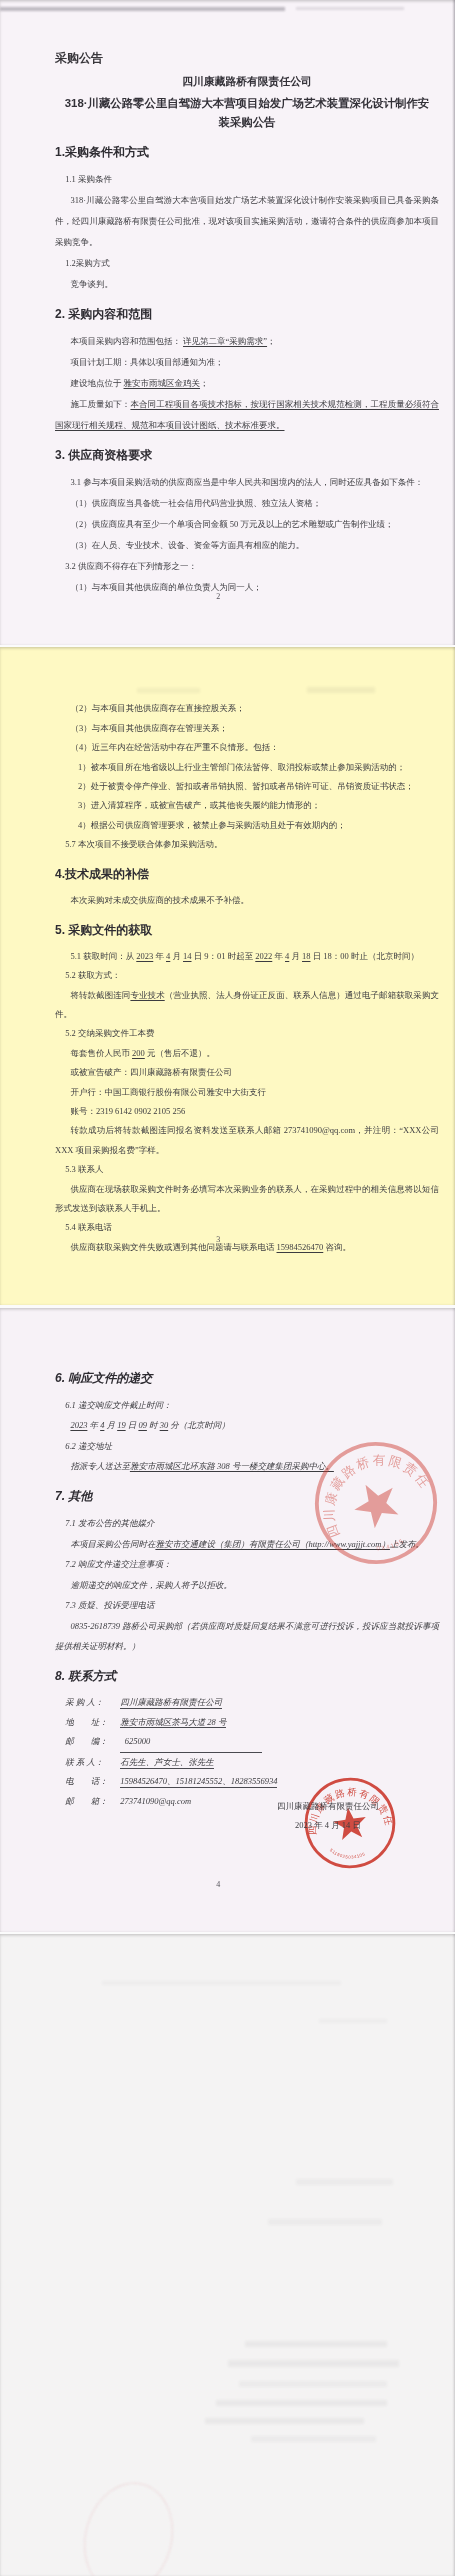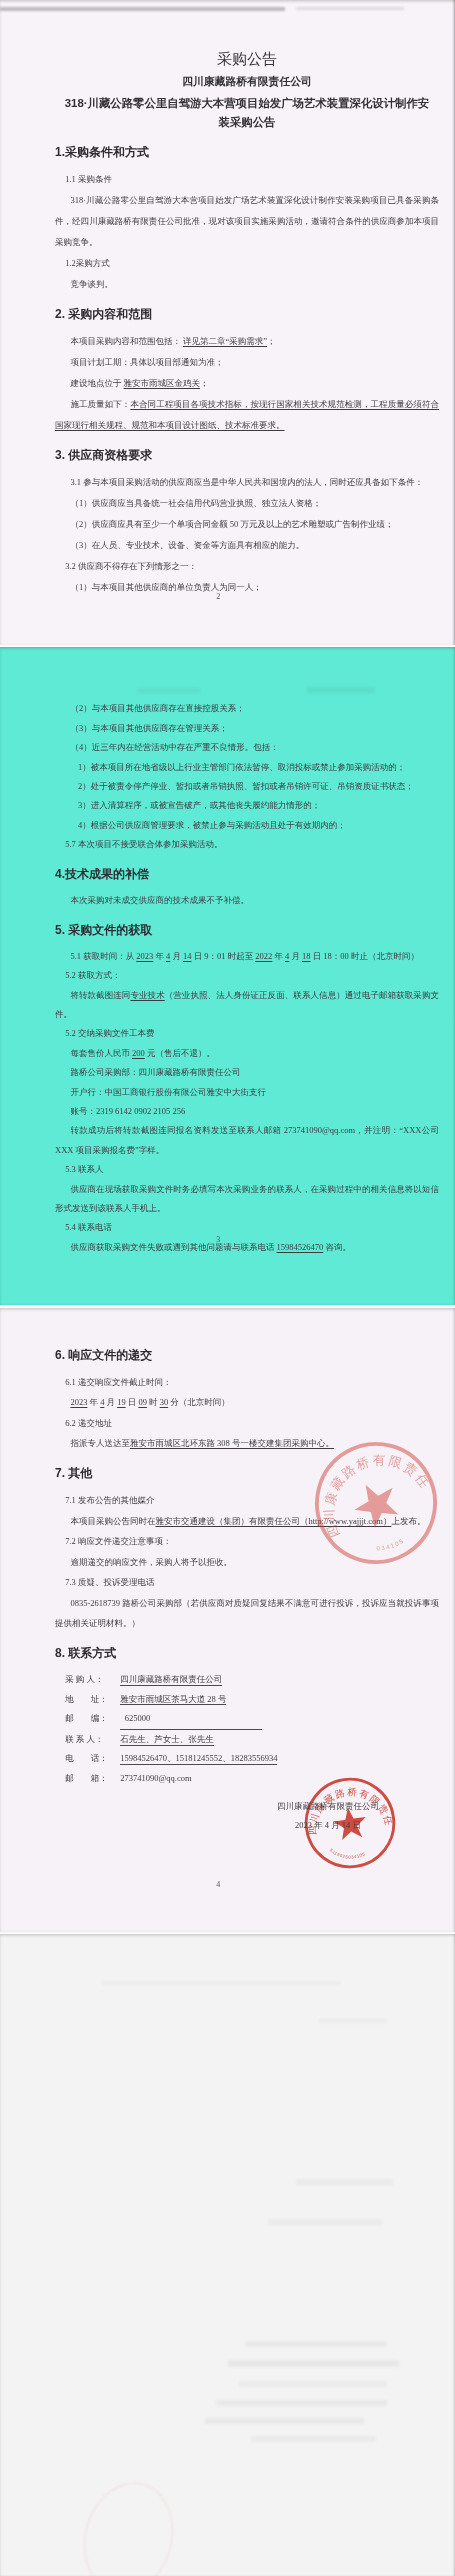--- a/index.html
+++ b/index.html
@@ -13,23 +13,23 @@
   .page-4{height:642px;}
   .edge-r{position:absolute;top:0;right:0;width:4px;height:100%;
           background:linear-gradient(to right,rgba(0,0,0,0),rgba(45,42,55,.38));}
   .edge-r.light{background:linear-gradient(to right,rgba(0,0,0,0),rgba(45,42,55,.16));}
   .scanband{position:absolute;filter:blur(1.1px);}
   .content{position:relative;padding:50px 17px 0 55px;
            font-family:"Liberation Serif",serif;font-size:8.5px;
            line-height:var(--lh,21px);color:var(--ink,#3c3c40);}
   .page-1 .content{--lh:21px;}
   .page-2 .content{--lh:19.4px;padding-top:52px;}
-  .page-3 .content{--lh:20.5px;padding-top:28px;}
-  .t-title{text-align:center;font-family:"Liberation Sans",sans-serif;
-           font-weight:400;font-size:15px;line-height:17px;color:#38363b;}
+  .page-3 .content{--lh:20.5px;padding-top:51px;font-style:italic;}
+  .t-title{font-family:"Liberation Sans",sans-serif;
+           font-weight:700;font-size:12px;line-height:17px;color:#38363b;}
   .t-company{text-align:center;font-family:"Liberation Sans",sans-serif;
              font-weight:700;font-size:10.8px;line-height:17px;margin-top:5.7px;color:#333138;}
   .t-doctitle{text-align:center;font-family:"Liberation Sans",sans-serif;
               font-weight:700;font-size:11.4px;line-height:19px;margin-top:4.6px;
               padding:0 8px;color:#333138;}
   .t-h1{font-family:"Liberation Sans",sans-serif;font-weight:700;font-size:12px;
         line-height:17px;margin:11.4px 0 8px;color:#2e2c32;}
   .t-sub{padding-left:10.2px;}
   .t-p{text-align:justify;text-indent:15.4px;}
   .t-item{padding-left:15.4px;}
@@ -83,41 +83,41 @@
       <div class="t-item"><span>（1）供应商应当具备统一社会信用代码营业执照、独立法人资格；</span></div>
       <div class="t-item"><span>（2）供应商应具有至少一个单项合同金额 50 万元及以上的艺术雕塑或广告制作业绩；</span></div>
       <div class="t-item"><span>（3）在人员、专业技术、设备、资金等方面具有相应的能力。</span></div>
       <div class="t-sub"><span>3.2 供应商不得存在下列情形之一：</span></div>
       <div class="t-item"><span>（1）与本项目其他供应商的单位负责人为同一人；</span></div>
     </div>
   <div class="edge-r"></div>
 <div class="pagenum">2</div>
   </div>
 
-<div class="page page-2" style="background: #5eead4;">
+<div class="page page-2" style="background: #fef9c3;">
   <div class="ghostbar" style="top:41px;left:137px;width:63px;height:5.1px;opacity:.05;"></div>
   <div class="ghostbar" style="top:40px;left:307px;width:68px;height:5.7px;opacity:.06;"></div>
   <div class="content">
       <div class="t-item"><span>（2）与本项目其他供应商存在直接控股关系；</span></div>
       <div class="t-item"><span>（3）与本项目其他供应商存在管理关系；</span></div>
       <div class="t-item"><span>（4）近三年内在经营活动中存在严重不良情形。包括：</span></div>
       <div class="t-item2"><span>1）被本项目所在地省级以上行业主管部门依法暂停、取消投标或禁止参加采购活动的；</span></div>
       <div class="t-item2"><span>2）处于被责令停产停业、暂扣或者吊销执照、暂扣或者吊销许可证、吊销资质证书状态；</span></div>
       <div class="t-item2"><span>3）进入清算程序，或被宣告破产，或其他丧失履约能力情形的；</span></div>
       <div class="t-item2"><span>4）根据公司供应商管理要求，被禁止参与采购活动且处于有效期内的；</span></div>
       <div class="t-sub"><span>5.7 本次项目不接受联合体参加采购活动。</span></div>
       <div class="t-h1"><span>4.技术成果的补偿</span></div>
       <div class="t-p"><span>本次采购对未成交供应商的技术成果不予补偿。</span></div>
       <div class="t-h1"><span>5. 采购文件的获取</span></div>
       <div class="t-p"><span>5.1 获取时间：从 </span><span class="u">2023</span><span> 年 </span><span class="u">4</span><span> 月 </span><span class="u">14</span><span> 日 9：01 时起至 </span><span class="u">2022</span><span> 年 </span><span class="u">4</span><span> 月 </span><span class="u">18</span><span> 日 18：00 时止（北京时间）</span></div>
       <div class="t-sub"><span>5.2 获取方式：</span></div>
       <div class="t-p"><span>将转款截图连同</span><span class="u">专业技术</span><span>（营业执照、法人身份证正反面、联系人信息）通过电子邮箱获取采购文件。</span></div>
       <div class="t-sub"><span>5.2 交纳采购文件工本费</span></div>
       <div class="t-item"><span>每套售价人民币 </span><span class="u">200</span><span> 元（售后不退）。</span></div>
-      <div class="t-item"><span>路桥公司采购部：四川康藏路桥有限责任公司</span></div>
+      <div class="t-item"><span>或被宣告破产：四川康藏路桥有限责任公司</span></div>
       <div class="t-item"><span>开户行：中国工商银行股份有限公司雅安中大街支行</span></div>
       <div class="t-item"><span>账号：2319 6142 0902 2105 256</span></div>
       <div class="t-p"><span>转款成功后将转款截图连同报名资料发送至联系人邮箱 273741090@qq.com，并注明：“XXX公司 XXX 项目采购报名费”字样。</span></div>
       <div class="t-sub"><span>5.3 联系人</span></div>
       <div class="t-p"><span>供应商在现场获取采购文件时务必填写本次采购业务的联系人，在采购过程中的相关信息将以短信形式发送到该联系人手机上。</span></div>
       <div class="t-sub"><span>5.4 联系电话</span></div>
       <div class="t-p"><span>供应商获取采购文件失败或遇到其他问题请与联系电话 </span><span class="u">15984526470</span><span> 咨询。</span></div>
     </div>
   <div class="edge-r light"></div>
 <div class="pagenum">3</div>

